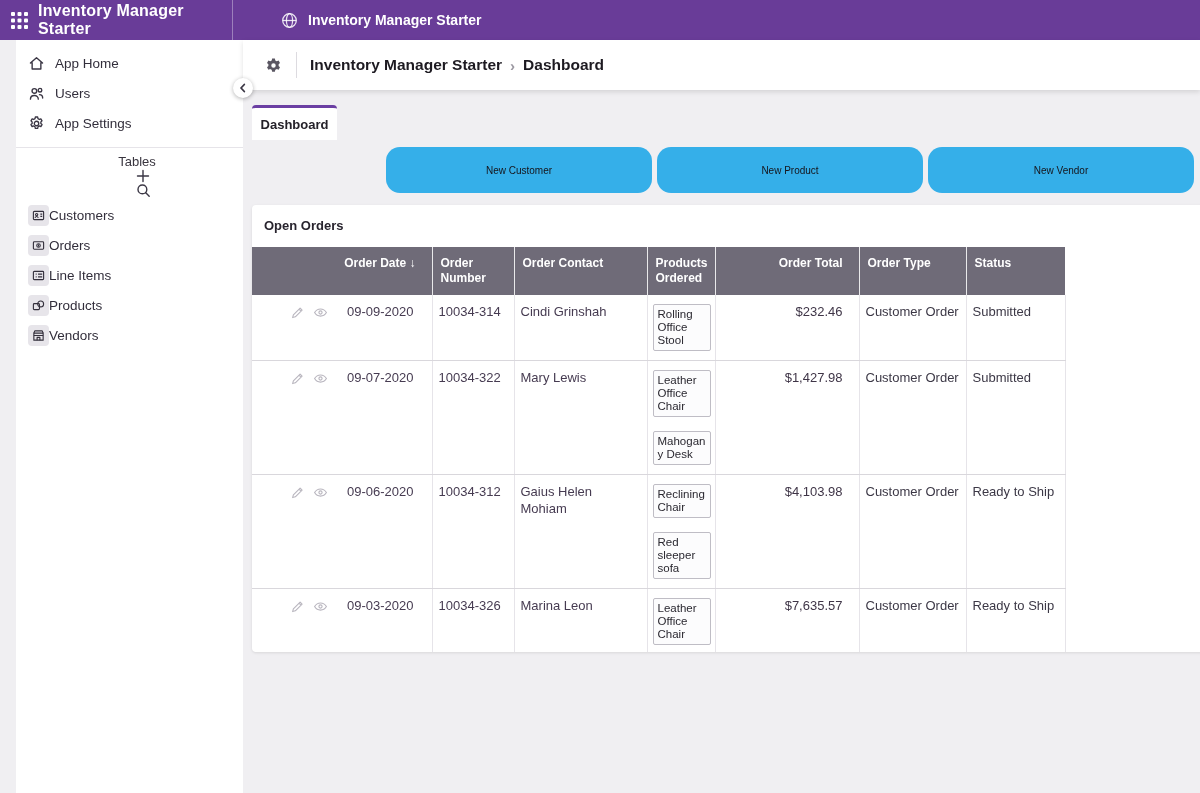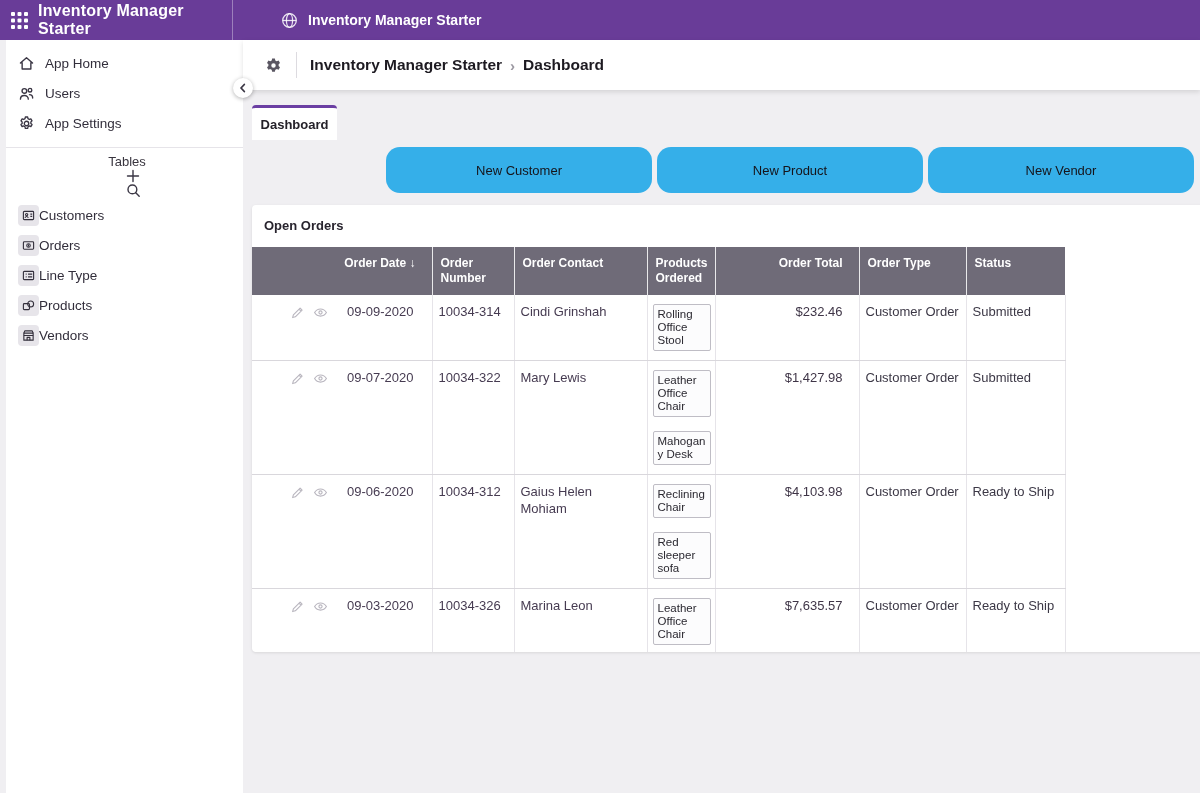--- a/index.html
+++ b/index.html
@@ -13,21 +13,21 @@
 
   
   .topbar { height:40px; background:var(--header-purple,#693C98); display:flex; align-items:stretch; }
   .topbar-left { width:233px; display:flex; align-items:center; padding-left:11px;
                  border-right:1px solid rgba(255,255,255,.35); }
   .topbar-left .title { color:#fff; font-size:16px; font-weight:700; margin-left:10px; letter-spacing:.2px; }
   .topbar-app { display:flex; align-items:center; padding-left:48px; }
   .topbar-app .title { color:#fff; font-size:14px; font-weight:700; margin-left:10px; }
 
   
-  .sidebar { position:absolute; left:6px; top:40px; bottom:0; width:243px; background:#fff;
+  .sidebar { position:absolute; left:16px; top:40px; bottom:0; width:243px; background:#fff;
              border-right:1px solid #E0DEE3; padding-top:8px; }
   .nav-item { height:30px; display:flex; align-items:center; padding-left:12px; cursor:pointer; }
   .nav-item .lbl { font-size:13.5px; color:#322E3B; margin-left:10px; }
   .side-divider { height:1px; background:#E6E4E9; margin-top:9px; }
   .tables-head { height:34px; margin-top:6px; display:flex; align-items:center; padding:0 13px;flex-direction:column; }
   .tables-head .lbl { font-size:13px; color:#39353F; flex:1; }
   .tables-head .tool { margin-left:12px; cursor:pointer; }
   .table-list { margin-top:12px; }
   .table-item { height:30px; display:flex; align-items:center; padding-left:12px; cursor:pointer; }
   .table-item .ic { width:21px; height:21px; background:#E7E5EA; border-radius:4px;
@@ -48,21 +48,21 @@
   .crumb-sep { font-size:15px; color:#9B98A1; margin:0 8px; font-weight:700; }
 
   .content { position:relative; height:703px; background:var(--bg-gray,#F0EFF2); }
   .tab-row { padding:15px 0 0 9px; height:50px; }
   .tab { width:85px; height:35px; background:#fff; border-top:3px solid var(--accent-purple,#6B3FA3);
          border-radius:4px 4px 0 0; display:flex; align-items:center; justify-content:center;
          font-size:13px; font-weight:600; color:#242129; cursor:pointer; }
 
   .buttons-row { display:flex; gap:5px; padding-left:143px; margin-top:7px; }
   .action-btn { width:266px; height:46px; background:var(--button-blue,#35AFE9); border:none;
-                border-radius:14px; font-family:inherit; font-size:13px; color:#16141a; cursor:pointer; }
+                border-radius:14px; font-family:inherit; font-size:10px; color:#16141a; cursor:pointer; }
 
   .card { margin:12px 0 0 9px; width:955px; height:447px; background:#fff; border-radius:4px;
           box-shadow:0 1px 3px rgba(0,0,0,.10); overflow:hidden; }
   .card-title { padding:13px 12px 14px; font-size:13px; font-weight:600; color:#28242E; }
 
   table.orders { border-collapse:collapse; table-layout:fixed; width:813px; }
   .orders th { background:var(--table-header,#6F6B78); color:#fff; font-size:12px; font-weight:700;
                text-align:left; vertical-align:top; padding:9px 8px; height:42px;
                border-right:1px solid rgba(255,255,255,.85); line-height:1.25; }
   .orders th.r { text-align:right; padding-right:16px; }
@@ -181,21 +181,21 @@
       </span>
       <span class="lbl">Orders</span>
     </div>
     <div class="table-item">
       <span class="ic">
         <svg width="13" height="13" viewBox="0 0 14 14" fill="none" stroke="#34303C" stroke-width="1.2" stroke-linejoin="round">
           <rect x="1.5" y="2.5" width="11" height="9" rx="1"></rect>
             <path d="M4 5.5h1M6.5 5.5H11M4 8.5h1M6.5 8.5H11"></path>
         </svg>
       </span>
-      <span class="lbl">Line Type</span>
+      <span class="lbl">Line Items</span>
     </div>
     <div class="table-item">
       <span class="ic">
         <svg width="13" height="13" viewBox="0 0 14 14" fill="none" stroke="#34303C" stroke-width="1.2" stroke-linejoin="round">
           <rect x="1.5" y="5" width="6.5" height="6.5" rx="1"></rect>
             <circle cx="9.3" cy="5.3" r="3.2"></circle>
         </svg>
       </span>
       <span class="lbl">Products</span>
     </div>

